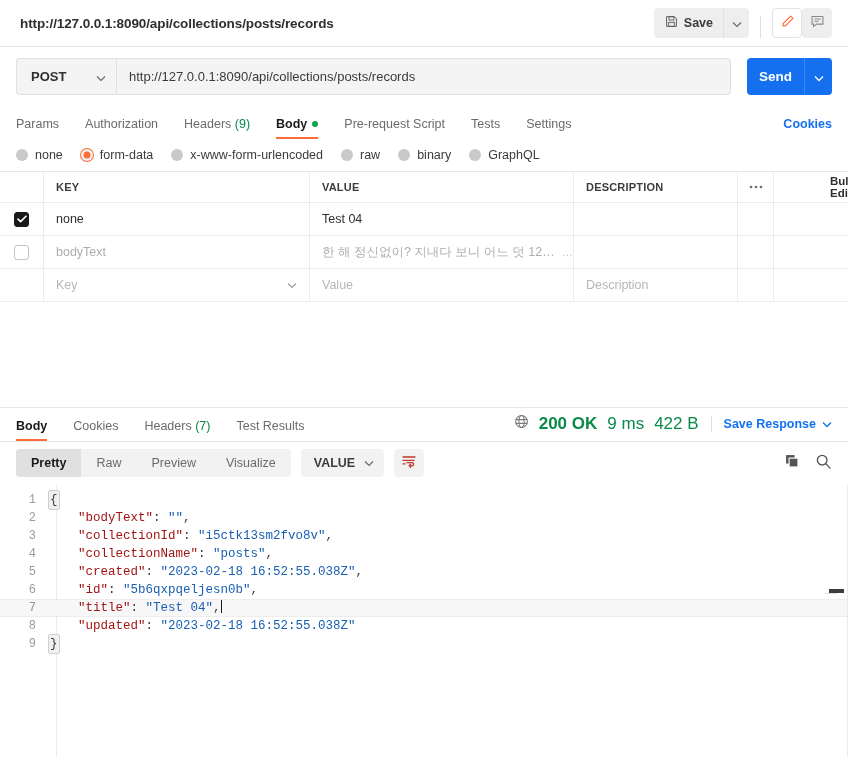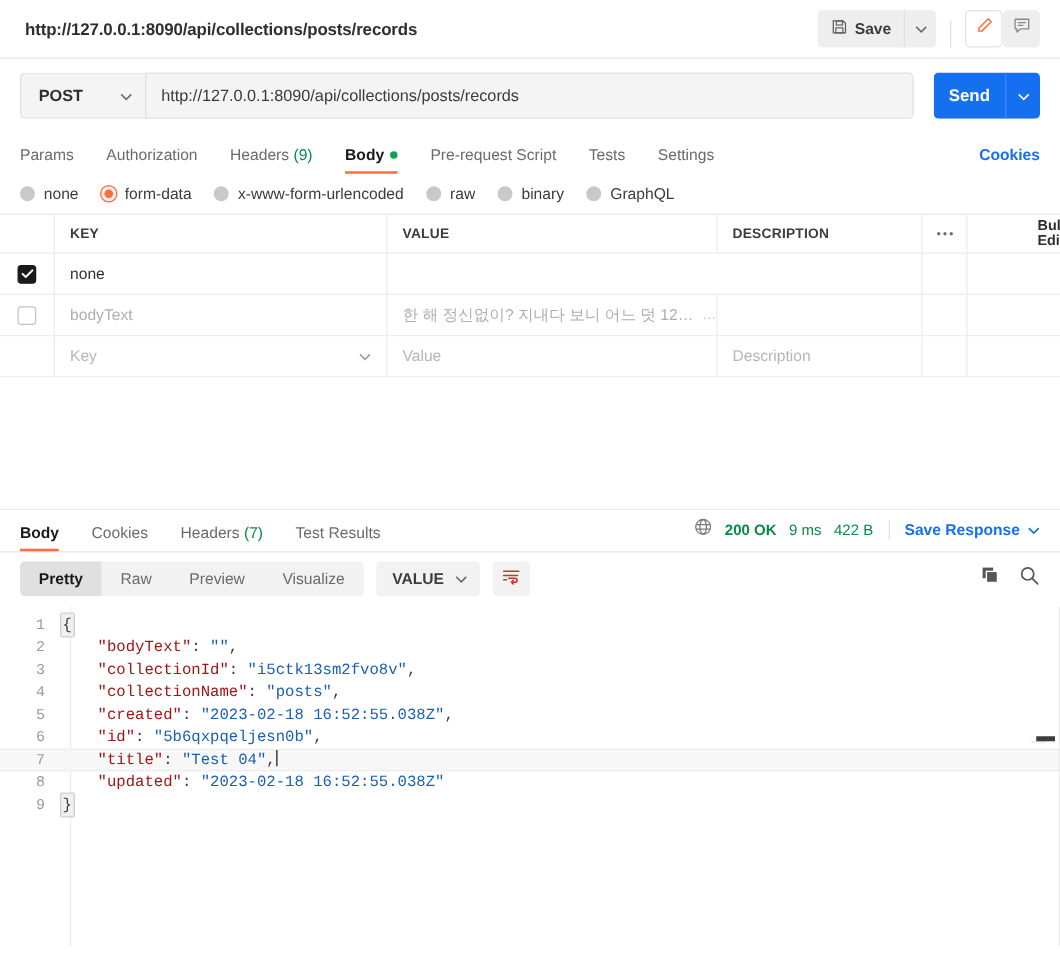--- a/index.html
+++ b/index.html
@@ -127,21 +127,21 @@
   .kvtrunc .ell { color: #c2c2c2; font-size: 11px; }
 
   .filler { flex: 1 1 auto; background: #fff; }
 
   
   .respbar {
     height: 34px; flex: 0 0 34px; display: flex; align-items: flex-end;
     padding: 0 16px; border-top: 1px solid #e8e8e8; position: relative;
   }
   .resp-right { margin-left: auto; display: flex; align-items: center; gap: 10px; padding-bottom: 7px; }
-  .stat { font-size: 12px; color: #0a8a49; font-weight: bold; white-space: nowrap; }
+  .stat { font-size: 17px; color: #0a8a49; font-weight: bold; white-space: nowrap; }
   .stat.plain { font-weight: normal; }
   .rdiv { width: 1px; height: 16px; background: #e0e0e0; margin: 0 2px; }
   .saveresp { font-size: 12.5px; color: #1570ef; font-weight: bold; display: flex; align-items: flex-end; gap: 6px; cursor: pointer; }
 
   .resptools { height: 44px; flex: 0 0 44px; display: flex; align-items: center; padding: 0 16px; border-top: 1px solid #e8e8e8; }
   .seg { display: flex; background: #f2f2f2; border-radius: 4px; height: 28px; overflow: hidden; }
   .seg-item {
     font-size: 12.5px; color: #6b6b6b; padding: 0 15px;
     display: flex; align-items: center; cursor: pointer;
   }
@@ -310,20 +310,21 @@
 
     <div class="kvrow">
       <div class="cell c-check">
         <span class="cbx on">
           <svg width="10" height="8" viewBox="0 0 10 8">
               <path d="M1 4.1L3.6 6.6L9 1.2" fill="none" stroke="#ffffff" stroke-width="1.6" stroke-linecap="round" stroke-linejoin="round"></path>
             </svg>
         </span>
       </div>
       <div class="cell c-key td">none</div>
+      <div class="cell c-val td">Test 04</div>
       <div class="cell c-desc td"></div>
       <div class="cell c-dots"></div>
       <div class="cell c-bulk"></div>
     </div>
 
     <div class="kvrow">
       <div class="cell c-check">
         <span class="cbx"></span>
       </div>
       <div class="cell c-key td muted">bodyText</div>

